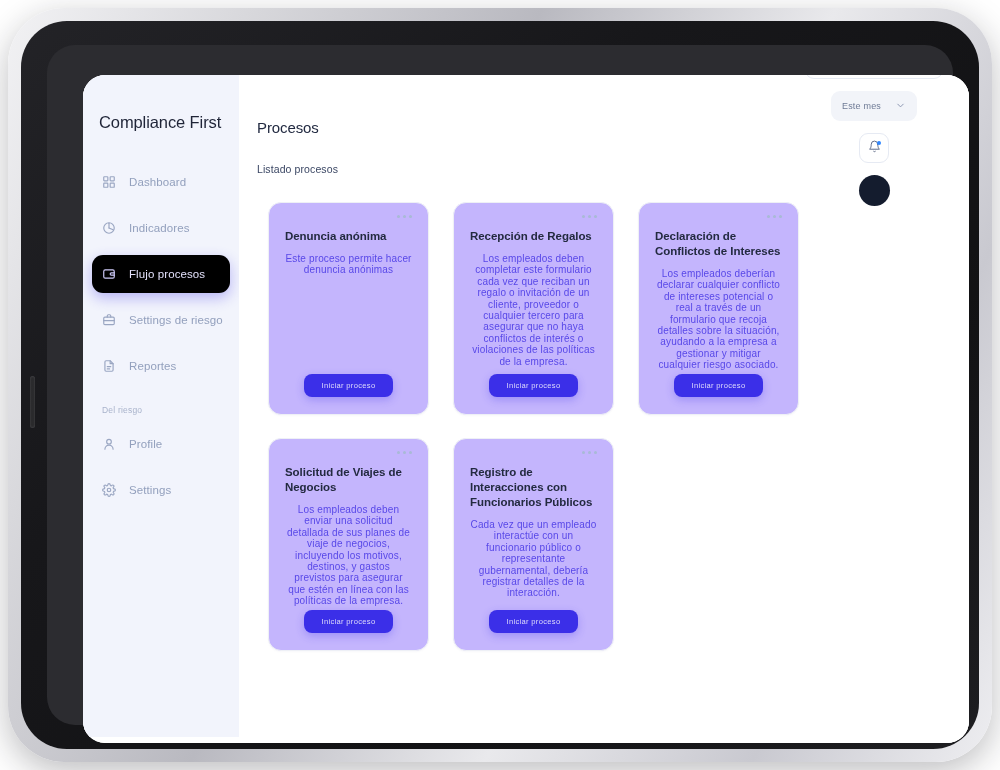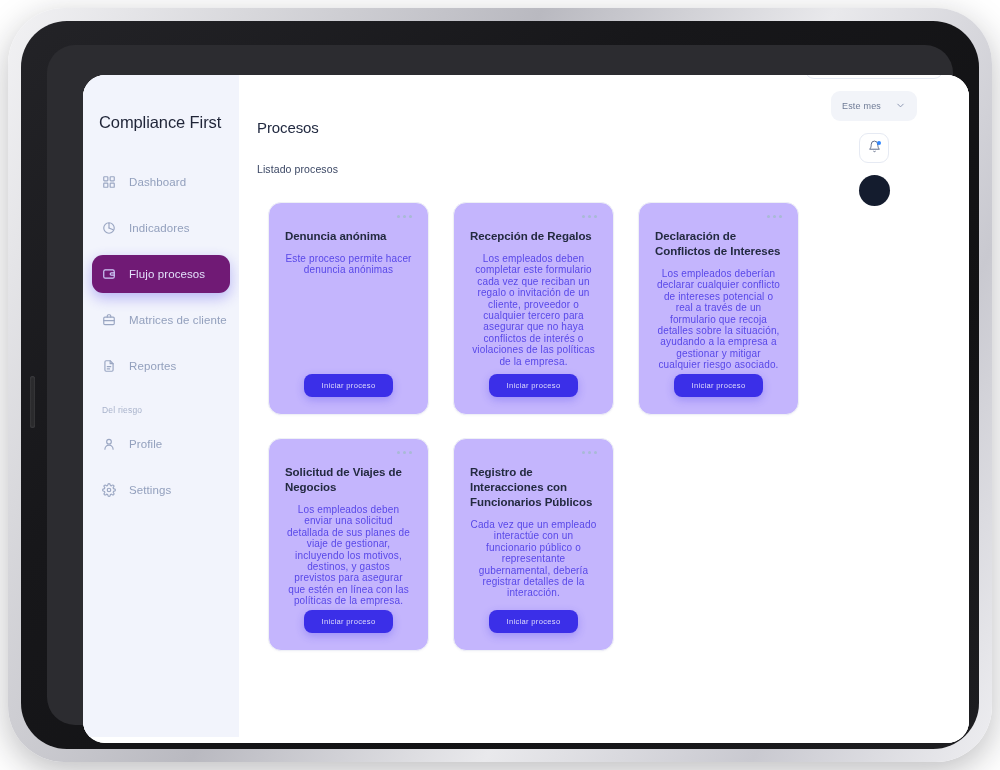--- a/index.html
+++ b/index.html
@@ -117,21 +117,21 @@
   .nav-item .nav-label {
     font-size: 11.5px;
     color: #93a0bd;
     letter-spacing: 0.1px;
     white-space: nowrap;
   }
   .nav-item svg { flex: 0 0 auto; display: block; }
   .nav-item .ico { stroke: #9aa6c2; }
 
   .nav-item.active {
-    background: #701a75;
+    background: #000000;
     box-shadow: 0 5px 14px rgba(59,47,232,0.32);
   }
   .nav-item.active .nav-label { color: #e3e1fb; }
   .nav-item.active .ico { stroke: #cfcbfa; }
 
   .nav-section-label {
     font-size: 8.5px;
     color: #a9b3cb;
     padding: 12px 19px 10px 19px;
     letter-spacing: 0.2px;
@@ -367,21 +367,21 @@
                 </div>
 
                 <div class="nav-item">
                   <span>
                     <svg width="14" height="14" viewBox="0 0 24 24" fill="none" stroke-width="2" stroke-linecap="round" stroke-linejoin="round">
                       <rect class="ico" x="3" y="7" width="18" height="13" rx="2"></rect>
                       <path class="ico" d="M9 7V5a2 2 0 0 1 2-2h2a2 2 0 0 1 2 2v2"></path>
                       <path class="ico" d="M3 13h18"></path>
                     </svg>
                   </span>
-                  <span class="nav-label">Matrices de cliente</span>
+                  <span class="nav-label">Settings de riesgo</span>
                 </div>
 
                 <div class="nav-item">
                   <span>
                     <svg width="14" height="14" viewBox="0 0 24 24" fill="none" stroke-width="2" stroke-linecap="round" stroke-linejoin="round">
                       <path class="ico" d="M14 3H7a2 2 0 0 0-2 2v14a2 2 0 0 0 2 2h10a2 2 0 0 0 2-2V8z"></path>
                       <path class="ico" d="M14 3v5h5"></path>
                       <path class="ico" d="M9 13h6"></path>
                       <path class="ico" d="M9 17h4"></path>
                     </svg>
@@ -494,21 +494,21 @@
                   <button class="card-btn">Iniciar proceso</button>
                 </article>
 
                 <article class="card">
                   <div class="dots">
                       <i></i>
                       <i></i>
                       <i></i>
                     </div>
                   <h3 class="card-title">Solicitud de Viajes de Negocios</h3>
-                  <p class="card-desc">Los empleados deben enviar una solicitud detallada de sus planes de viaje de gestionar, incluyendo los motivos, destinos, y gastos previstos para asegurar que estén en línea con las políticas de la empresa.</p>
+                  <p class="card-desc">Los empleados deben enviar una solicitud detallada de sus planes de viaje de negocios, incluyendo los motivos, destinos, y gastos previstos para asegurar que estén en línea con las políticas de la empresa.</p>
                   <button class="card-btn">Iniciar proceso</button>
                 </article>
 
                 <article class="card">
                   <div class="dots">
                       <i></i>
                       <i></i>
                       <i></i>
                     </div>
                   <h3 class="card-title">Registro de Interacciones con Funcionarios Públicos</h3>

